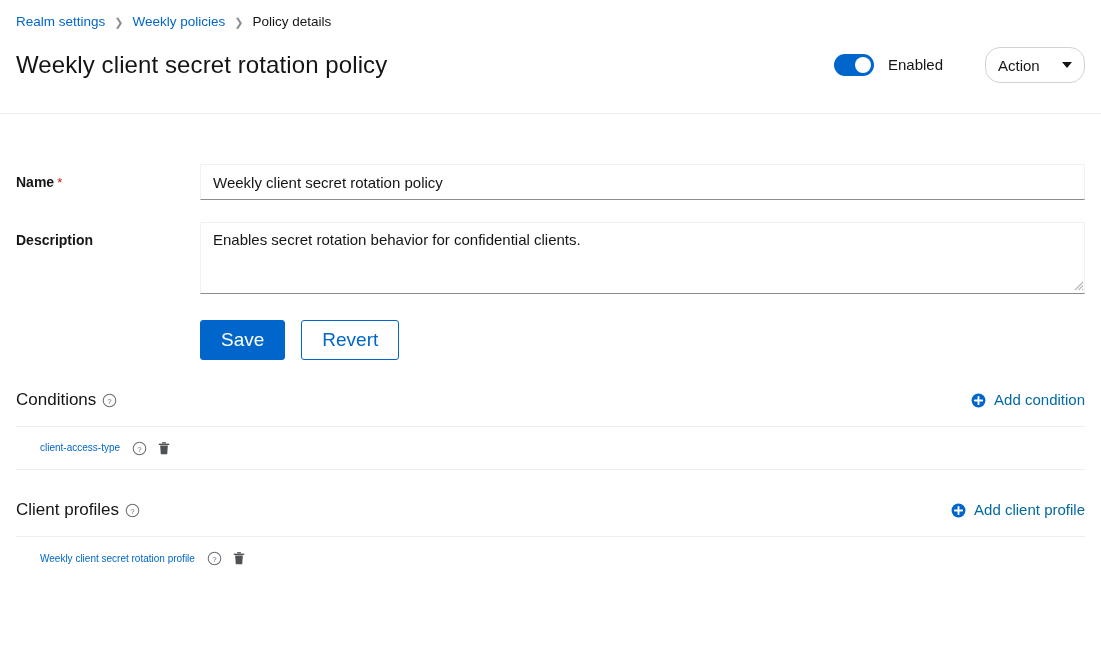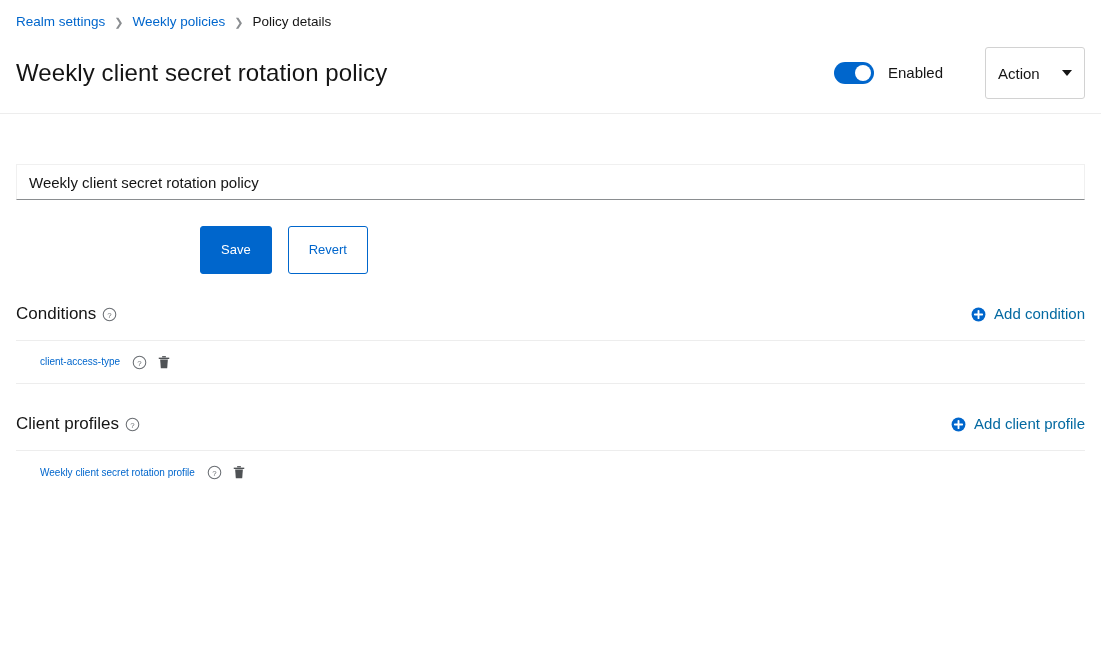--- a/index.html
+++ b/index.html
@@ -100,25 +100,25 @@
     margin-left: 14px;
     font-size: 15px;
     color: #151515;
     line-height: 20px;
   }
   .action-btn {
     display: flex;
     align-items: center;
     justify-content: space-between;
     min-width: 100px;
-    height: 52px;
+    height: 36px;
     padding: 0 12px;
     background: #ffffff;
     border: 1px solid #d2d2d2;
-    border-radius: 3px;
+    border-radius: 15px;
     font-size: 15px;
     color: #151515;
     cursor: pointer;
     box-sizing: border-box;
   }
   .action-btn .caret {
     margin-left: 16px;
     width: 0;
     height: 0;
     border-left: 5px solid transparent;
@@ -196,24 +196,24 @@
     pointer-events: none;
   }
 
   .button-row {
     display: flex;
     margin-left: 184px;
     margin-top: 26px;
     gap: 16px;
   }
   .btn {
-    height: 48px;
+    height: 40px;
     padding: 0 20px;
     border-radius: 3px;
-    font-size: 13px;
+    font-size: 19px;
     font-family: "Liberation Sans", sans-serif;
     cursor: pointer;
     box-sizing: border-box;
     line-height: 34px;
     text-align: center;
   }
   .btn-primary {
     background: #06c;
     color: #ffffff;
     border: 1px solid #06c;
@@ -324,25 +324,37 @@
           <span>Action</span>
           <span class="caret"></span>
         </div>
       </div>
     </div>
   </div>
 
   <div class="body">
 
     <div class="form-row" style="margin-top:50px;">
+      <label class="form-label">
+        <span>Name</span><span class="req">*</span>
+      </label>
       <div class="field">
         <input class="text-input" type="text" value="Weekly client secret rotation policy" style="">
       </div>
     </div>
 
+    <div class="form-row" style="margin-top:22px;">
+      <label class="form-label">Description</label>
+      <div class="field">
+        <textarea class="textarea-input" style="">Enables secret rotation behavior for confidential clients.</textarea>
+        <svg class="resize-grip" viewBox="0 0 12 12">
+          <path d="M11 3 L3 11 M11 6.5 L6.5 11 M11 10 L10 11" stroke="#b8bbbe" stroke-width="1.2" fill="none"></path>
+        </svg>
+      </div>
+    </div>
 
     <div class="button-row">
       <button class="btn btn-primary">Save</button>
       <button class="btn btn-secondary">Revert</button>
     </div>
 
     <div class="section-head">
       <div class="section-title">
         <span>Conditions</span>
         <span class="help-icon">

